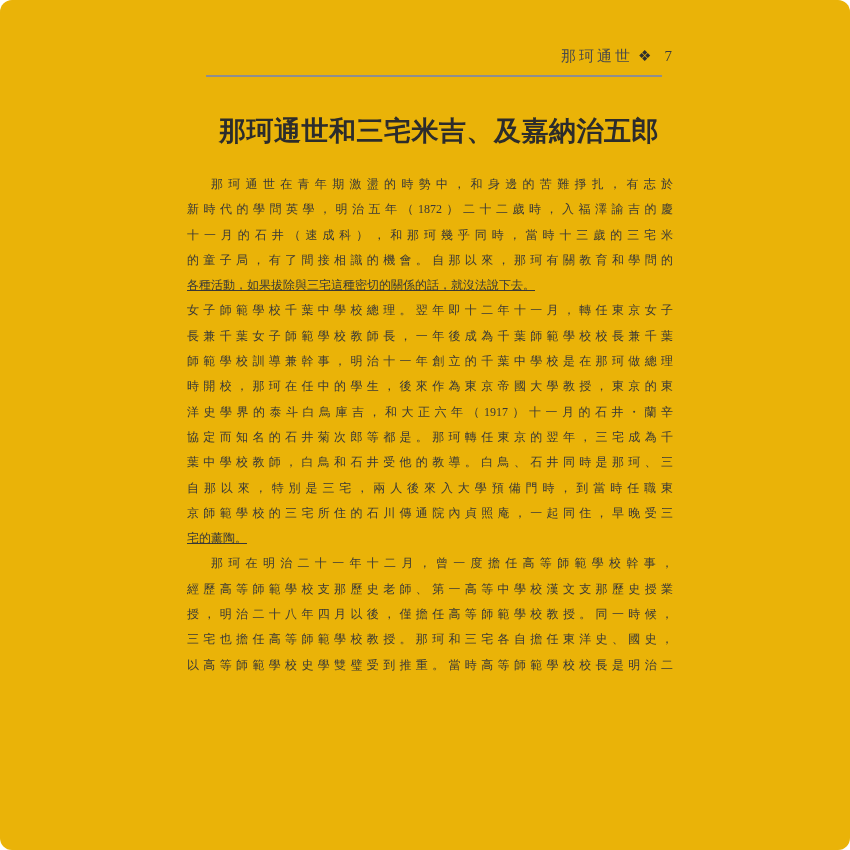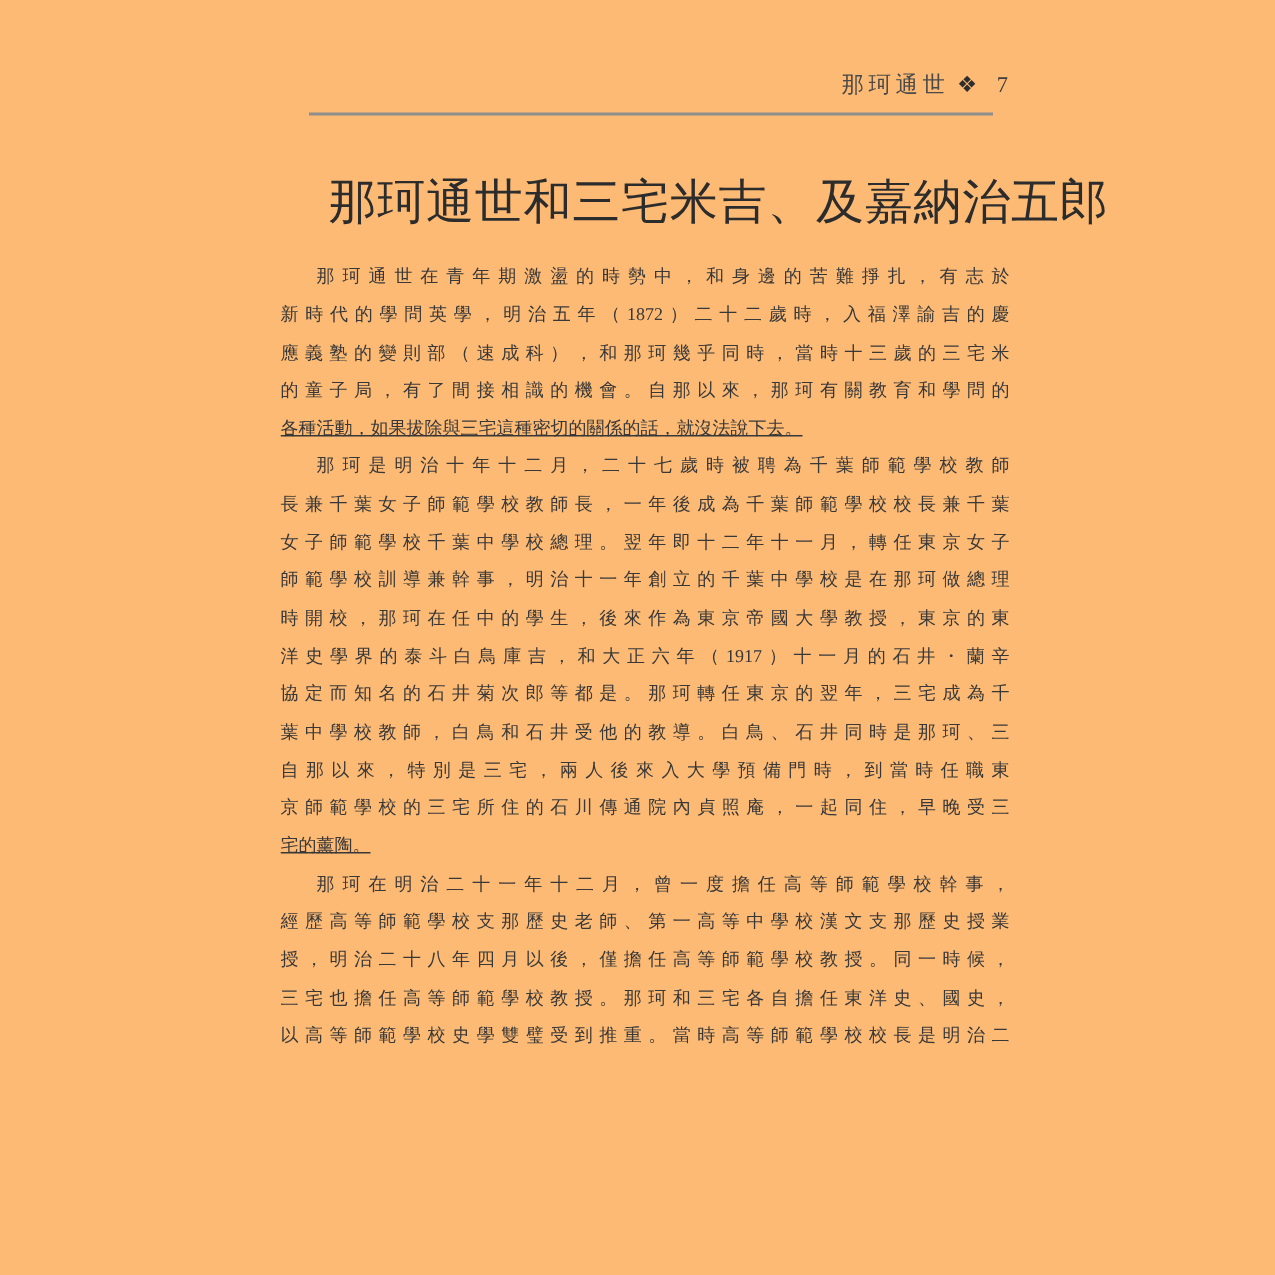--- a/index.html
+++ b/index.html
@@ -1,23 +1,24 @@
 <!DOCTYPE html>
 <html><head>
 <meta charset="utf-8">
 <style>
   * { margin: 0; padding: 0; box-sizing: border-box; }
   html, body { background: #ffffff; }
   .page {
     position: relative;
     width: 850px;
     height: 850px;
-    background: #fdba74;
+    background: #eab308;
     overflow: hidden;
     font-family: "Liberation Serif", "DejaVu Serif", serif;
+    border-radius: 12px;
   }
   .running-header {
     position: absolute;
     top: 47px;
     right: 178px;
     font-size: 15px;
     color: #4a4a4a;
     letter-spacing: 3px;
     white-space: nowrap;
   }
@@ -39,22 +40,22 @@
     left: 206px;
     width: 456px;
     height: 2px;
     background: #8e8e8e;
   }
   .section-title {
     position: absolute;
     top: 113px;
     left: 219px;
     font-family: "DejaVu Sans", "Liberation Sans", sans-serif;
-    font-size: 32px;
-    font-weight: 400;
+    font-size: 27px;
+    font-weight: 700;
     color: #2c2c2c;
     letter-spacing: 0.5px;
     white-space: nowrap;
   }
   .body-text {
     position: absolute;
     top: 172px;
     left: 187px;
     width: 486px;
     font-size: 12px;
@@ -79,26 +80,25 @@
     <span>那珂通世</span><span class="orn">❖</span><span class="pagenum">7</span>
   </div>
 
   <div class="header-rule"></div>
 
   <h1 class="section-title">那珂通世和三宅米吉、及嘉納治五郎</h1>
 
   <div class="body-text">
       <div class="line indent">那珂通世在青年期激盪的時勢中，和身邊的苦難掙扎，有志於</div>
       <div class="line">新時代的學問英學，明治五年（1872）二十二歲時，入福澤諭吉的慶</div>
-      <div class="line">應義塾的變則部（速成科），和那珂幾乎同時，當時十三歲的三宅米</div>
+      <div class="line">十一月的石井（速成科），和那珂幾乎同時，當時十三歲的三宅米</div>
       <div class="line">的童子局，有了間接相識的機會。自那以來，那珂有關教育和學問的</div>
       <div class="line para-end">各種活動，如果拔除與三宅這種密切的關係的話，就沒法說下去。</div>
-      <div class="line indent">那珂是明治十年十二月，二十七歲時被聘為千葉師範學校教師</div>
+      <div class="line">女子師範學校千葉中學校總理。翌年即十二年十一月，轉任東京女子</div>
       <div class="line">長兼千葉女子師範學校教師長，一年後成為千葉師範學校校長兼千葉</div>
-      <div class="line">女子師範學校千葉中學校總理。翌年即十二年十一月，轉任東京女子</div>
       <div class="line">師範學校訓導兼幹事，明治十一年創立的千葉中學校是在那珂做總理</div>
       <div class="line">時開校，那珂在任中的學生，後來作為東京帝國大學教授，東京的東</div>
       <div class="line">洋史學界的泰斗白鳥庫吉，和大正六年（1917）十一月的石井・蘭辛</div>
       <div class="line">協定而知名的石井菊次郎等都是。那珂轉任東京的翌年，三宅成為千</div>
       <div class="line">葉中學校教師，白鳥和石井受他的教導。白鳥、石井同時是那珂、三</div>
       <div class="line">自那以來，特別是三宅，兩人後來入大學預備門時，到當時任職東</div>
       <div class="line">京師範學校的三宅所住的石川傳通院內貞照庵，一起同住，早晚受三</div>
       <div class="line para-end">宅的薰陶。</div>
       <div class="line indent">那珂在明治二十一年十二月，曾一度擔任高等師範學校幹事，</div>
       <div class="line">經歷高等師範學校支那歷史老師、第一高等中學校漢文支那歷史授業</div>

